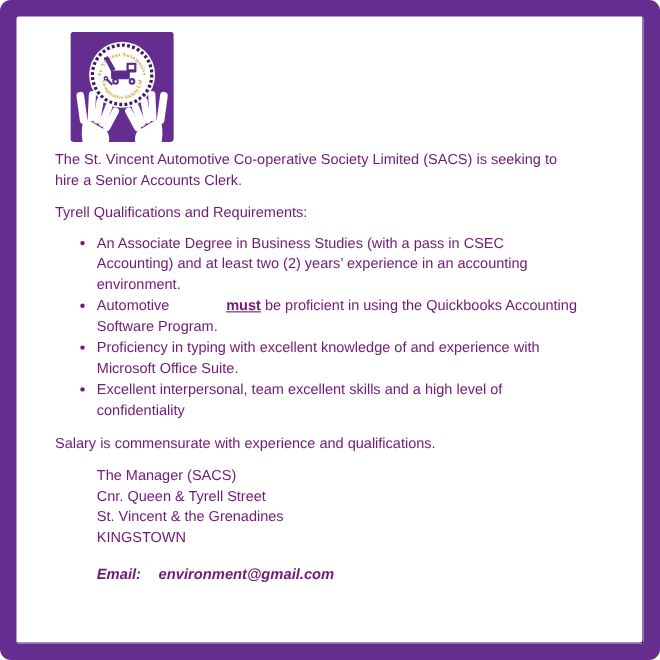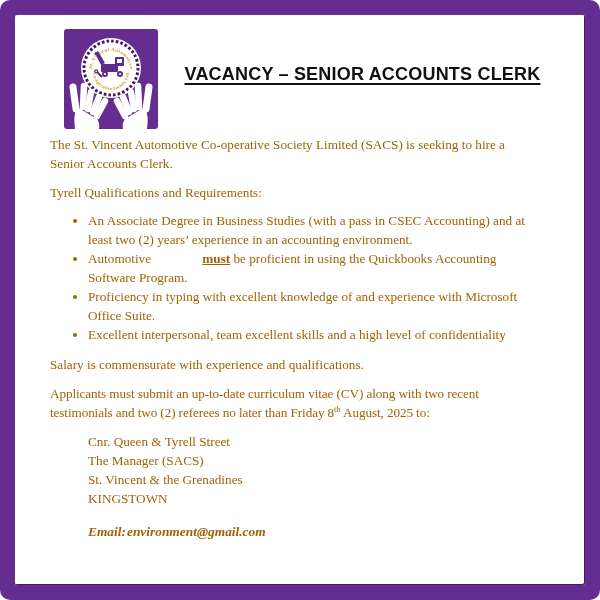--- a/index.html
+++ b/index.html
@@ -22,37 +22,37 @@
 
   .header { display:flex; align-items:center; margin-bottom:6px; }
   .logo-box { width:94px; height:100px; margin-left:14px; flex:0 0 auto; }
   .title-wrap { flex:1; text-align:center; padding:0 4px 10px 14px; }
   .title {
     font-size:18px; font-weight:bold; color:#111;
     text-decoration:underline; text-decoration-thickness:2px; text-underline-offset:3px;
     letter-spacing:0.2px; white-space:nowrap;
   }
 
-  .body-text { color:#a16207; font-size:13.2px; line-height:19px;font-family:Liberation Serif, serif; }
+  .body-text { color:#701a75; font-size:13.2px; line-height:19px; }
   .body-text p { margin:0 0 10px 0; }
   p.intro { max-width:472px; }
   p.qual-heading { margin-bottom:9px; }
 
   ul.req-list { margin:0 0 11px 0; padding:0 0 0 38px; }
   ul.req-list li { max-width:440px; margin:0; padding:0; }
   .emph { font-weight:bold; text-decoration:underline;margin-left:48px; }
 
   p.apply { max-width:480px; letter-spacing:-0.1px; }
   p.apply sup { font-size:0.65em; line-height:0; }
 
   .address-block { margin:0 0 0 38px; }
   .address-block div { height:19px; }
 
   .email-line { margin:14px 0 0 38px; font-weight:bold; font-style:italic; font-size:13.4px; }
-  .email-line .email-label { margin-right:1px; }
+  .email-line .email-label { margin-right:16px; }
 
   
   .ring-text { fill:#c9971c; font-family:"Liberation Serif", serif; font-weight:bold; }
 </style>
 </head>
 <body>
 
 <div class="flyer">
   <div class="flyer-inner">
 
@@ -96,23 +96,20 @@
               <line x1="12" y1="80" x2="9" y2="58" stroke-width="7"></line>
               <line x1="19" y1="78" x2="20" y2="57" stroke-width="6.5"></line>
               <line x1="24" y1="80" x2="27" y2="63" stroke-width="6.5"></line>
               <line x1="29" y1="83" x2="35" y2="68" stroke-width="6.5"></line>
               <line x1="33" y1="87" x2="41" y2="72" stroke-width="6.5"></line>
             </g>
             <use href="#lhand" transform="translate(94,0) scale(-1,1)"></use>
           </g>
         </svg>
       </div>
-      <div class="title-wrap">
-        <span class="title">VACANCY – SENIOR ACCOUNTS CLERK</span>
-      </div>
     </div>
 
     <div class="body-text">
       <p class="intro">The St. Vincent Automotive Co-operative Society Limited (SACS) is seeking to hire a Senior Accounts Clerk.</p>
 
       <p class="qual-heading">Tyrell Qualifications and Requirements:</p>
 
       <ul class="req-list">
         <li>
           <span>An Associate Degree in Business Studies (with a pass in CSEC Accounting) and at least two (2) years’ experience in an accounting environment.</span>
@@ -123,25 +120,24 @@
         <li>
           <span>Proficiency in typing with excellent knowledge of and experience with Microsoft Office Suite.</span>
         </li>
         <li>
           <span>Excellent interpersonal, team excellent skills and a high level of confidentiality</span>
         </li>
       </ul>
 
       <p class="salary">Salary is commensurate with experience and qualifications.</p>
 
-      <p class="apply"><span>Applicants must submit an up-to-date curriculum vitae (CV) along with two recent testimonials and two (2) referees no later than Friday 8</span><sup>th</sup><span> August, 2025 to:</span></p>
 
       <div class="address-block">
+        <div>The Manager (SACS)</div>
         <div>Cnr. Queen &amp; Tyrell Street</div>
-        <div>The Manager (SACS)</div>
         <div>St. Vincent &amp; the Grenadines</div>
         <div>KINGSTOWN</div>
       </div>
 
       <div class="email-line">
         <span class="email-label">Email:</span><span>environment@gmail.com</span>
       </div>
     </div>
 
   </div>

